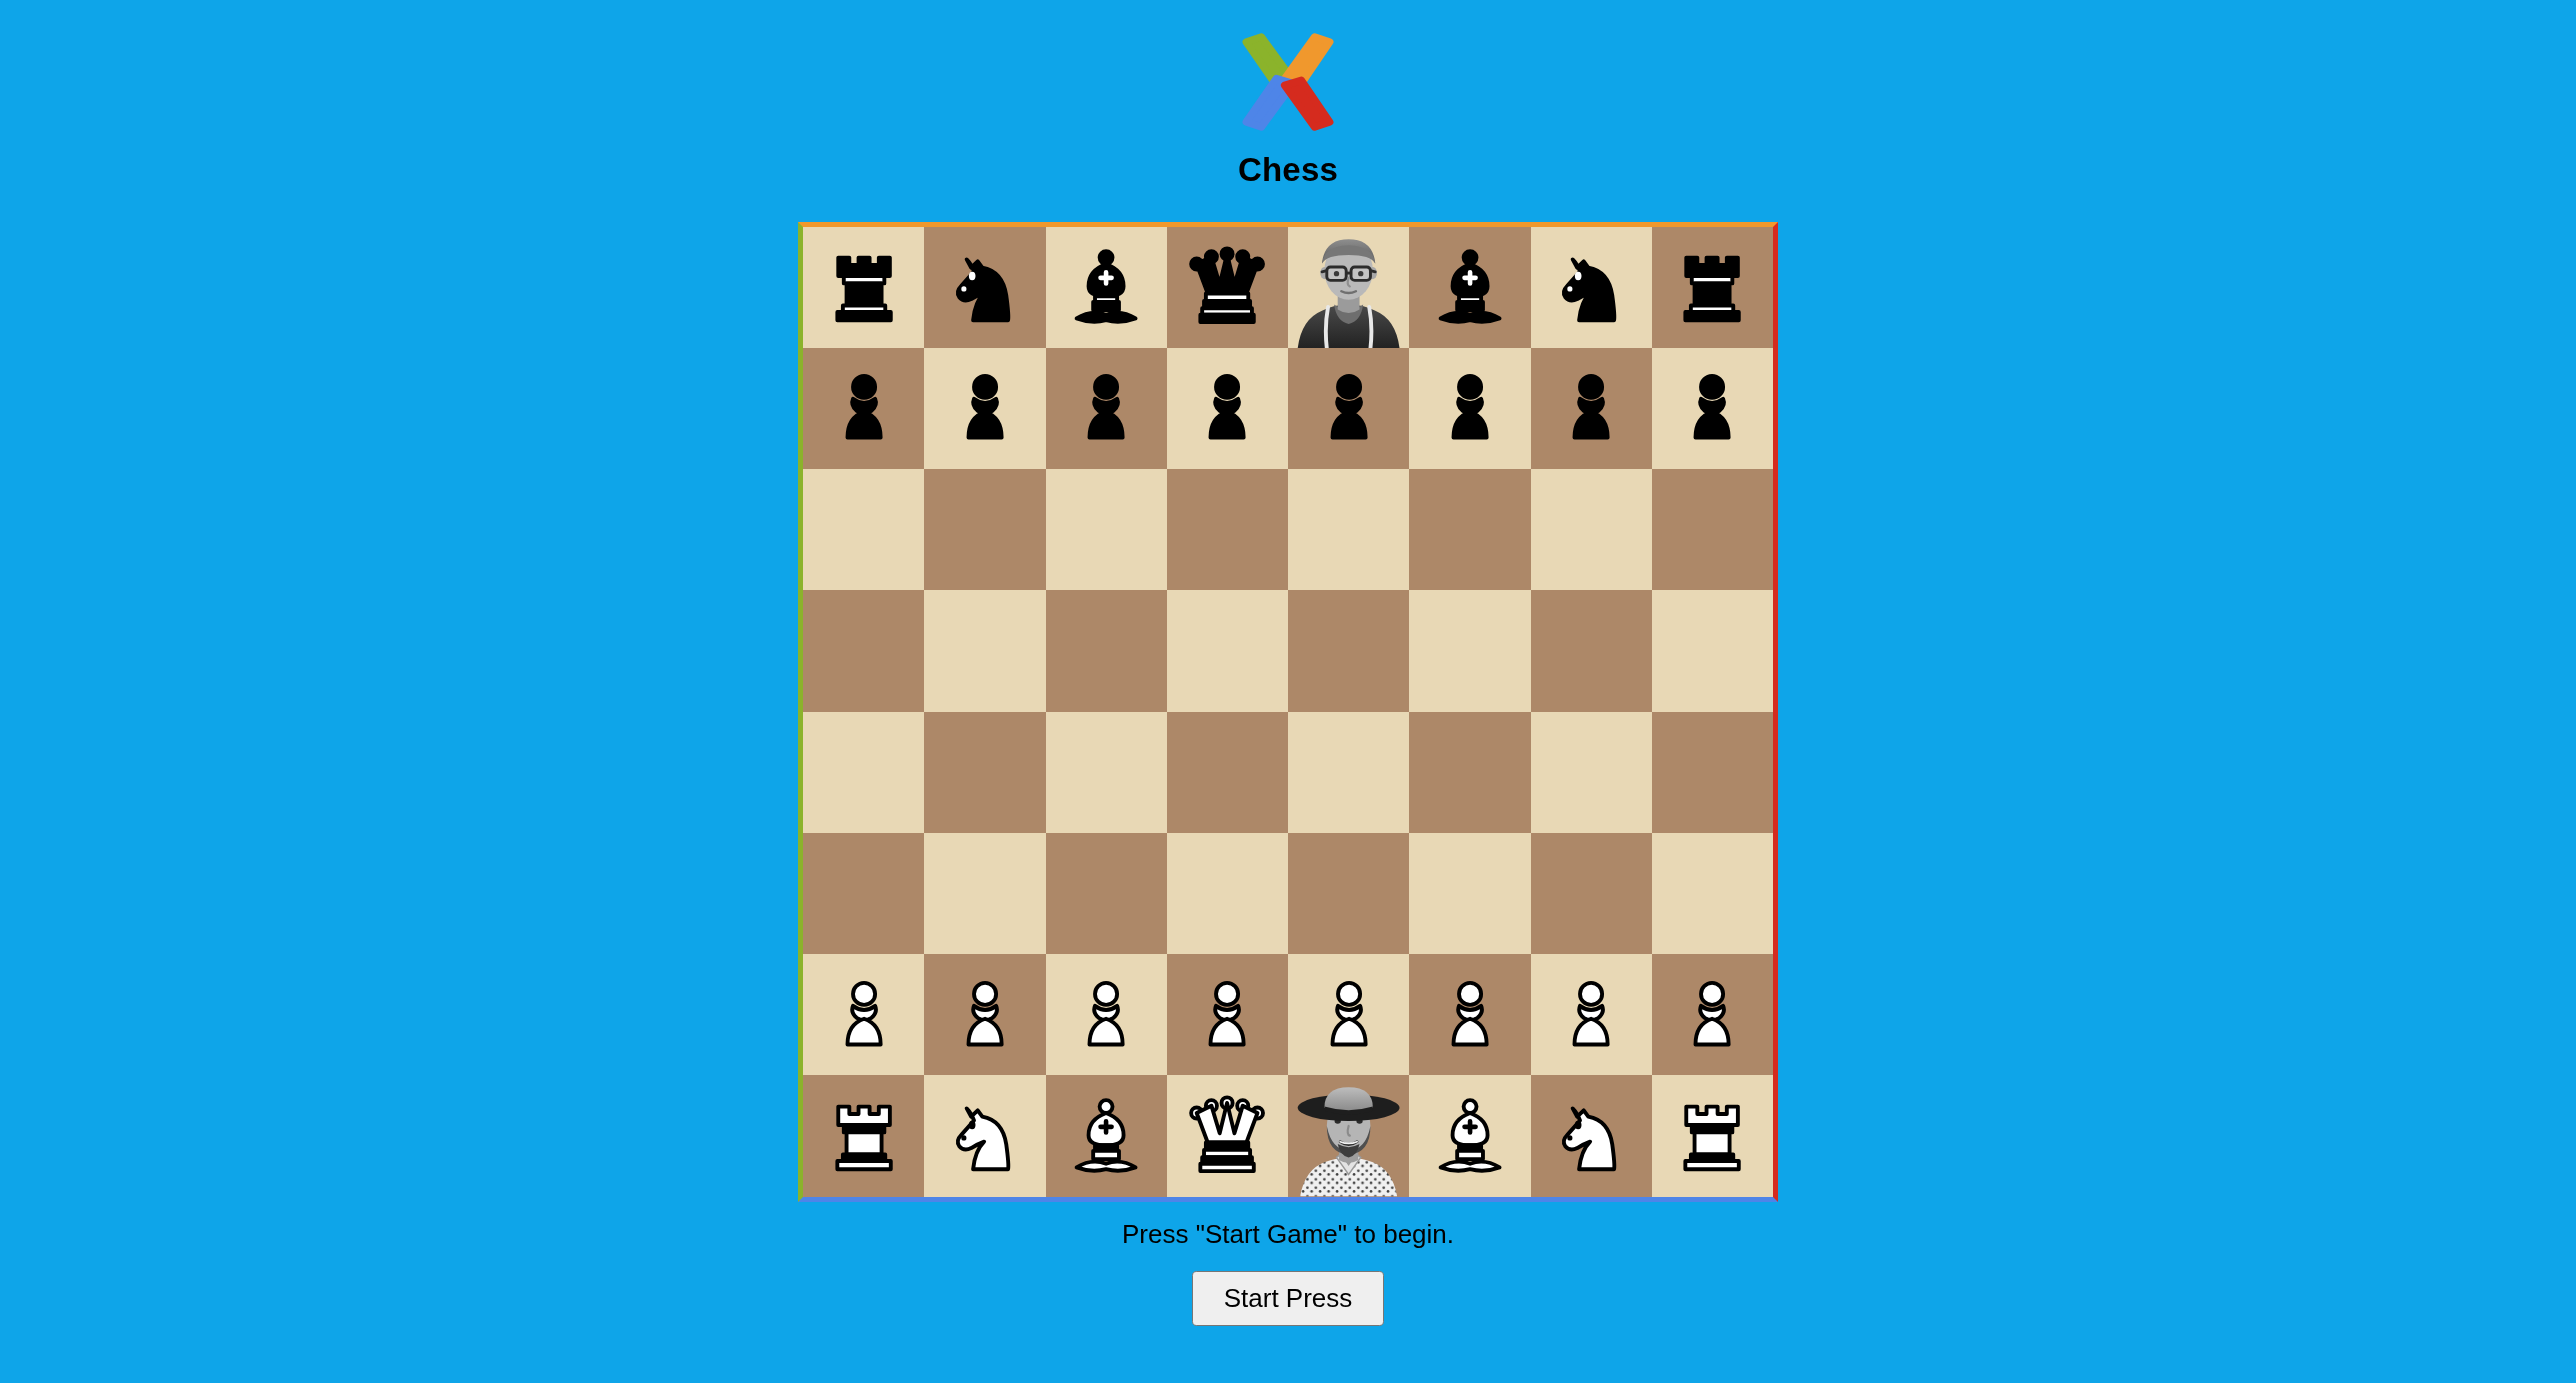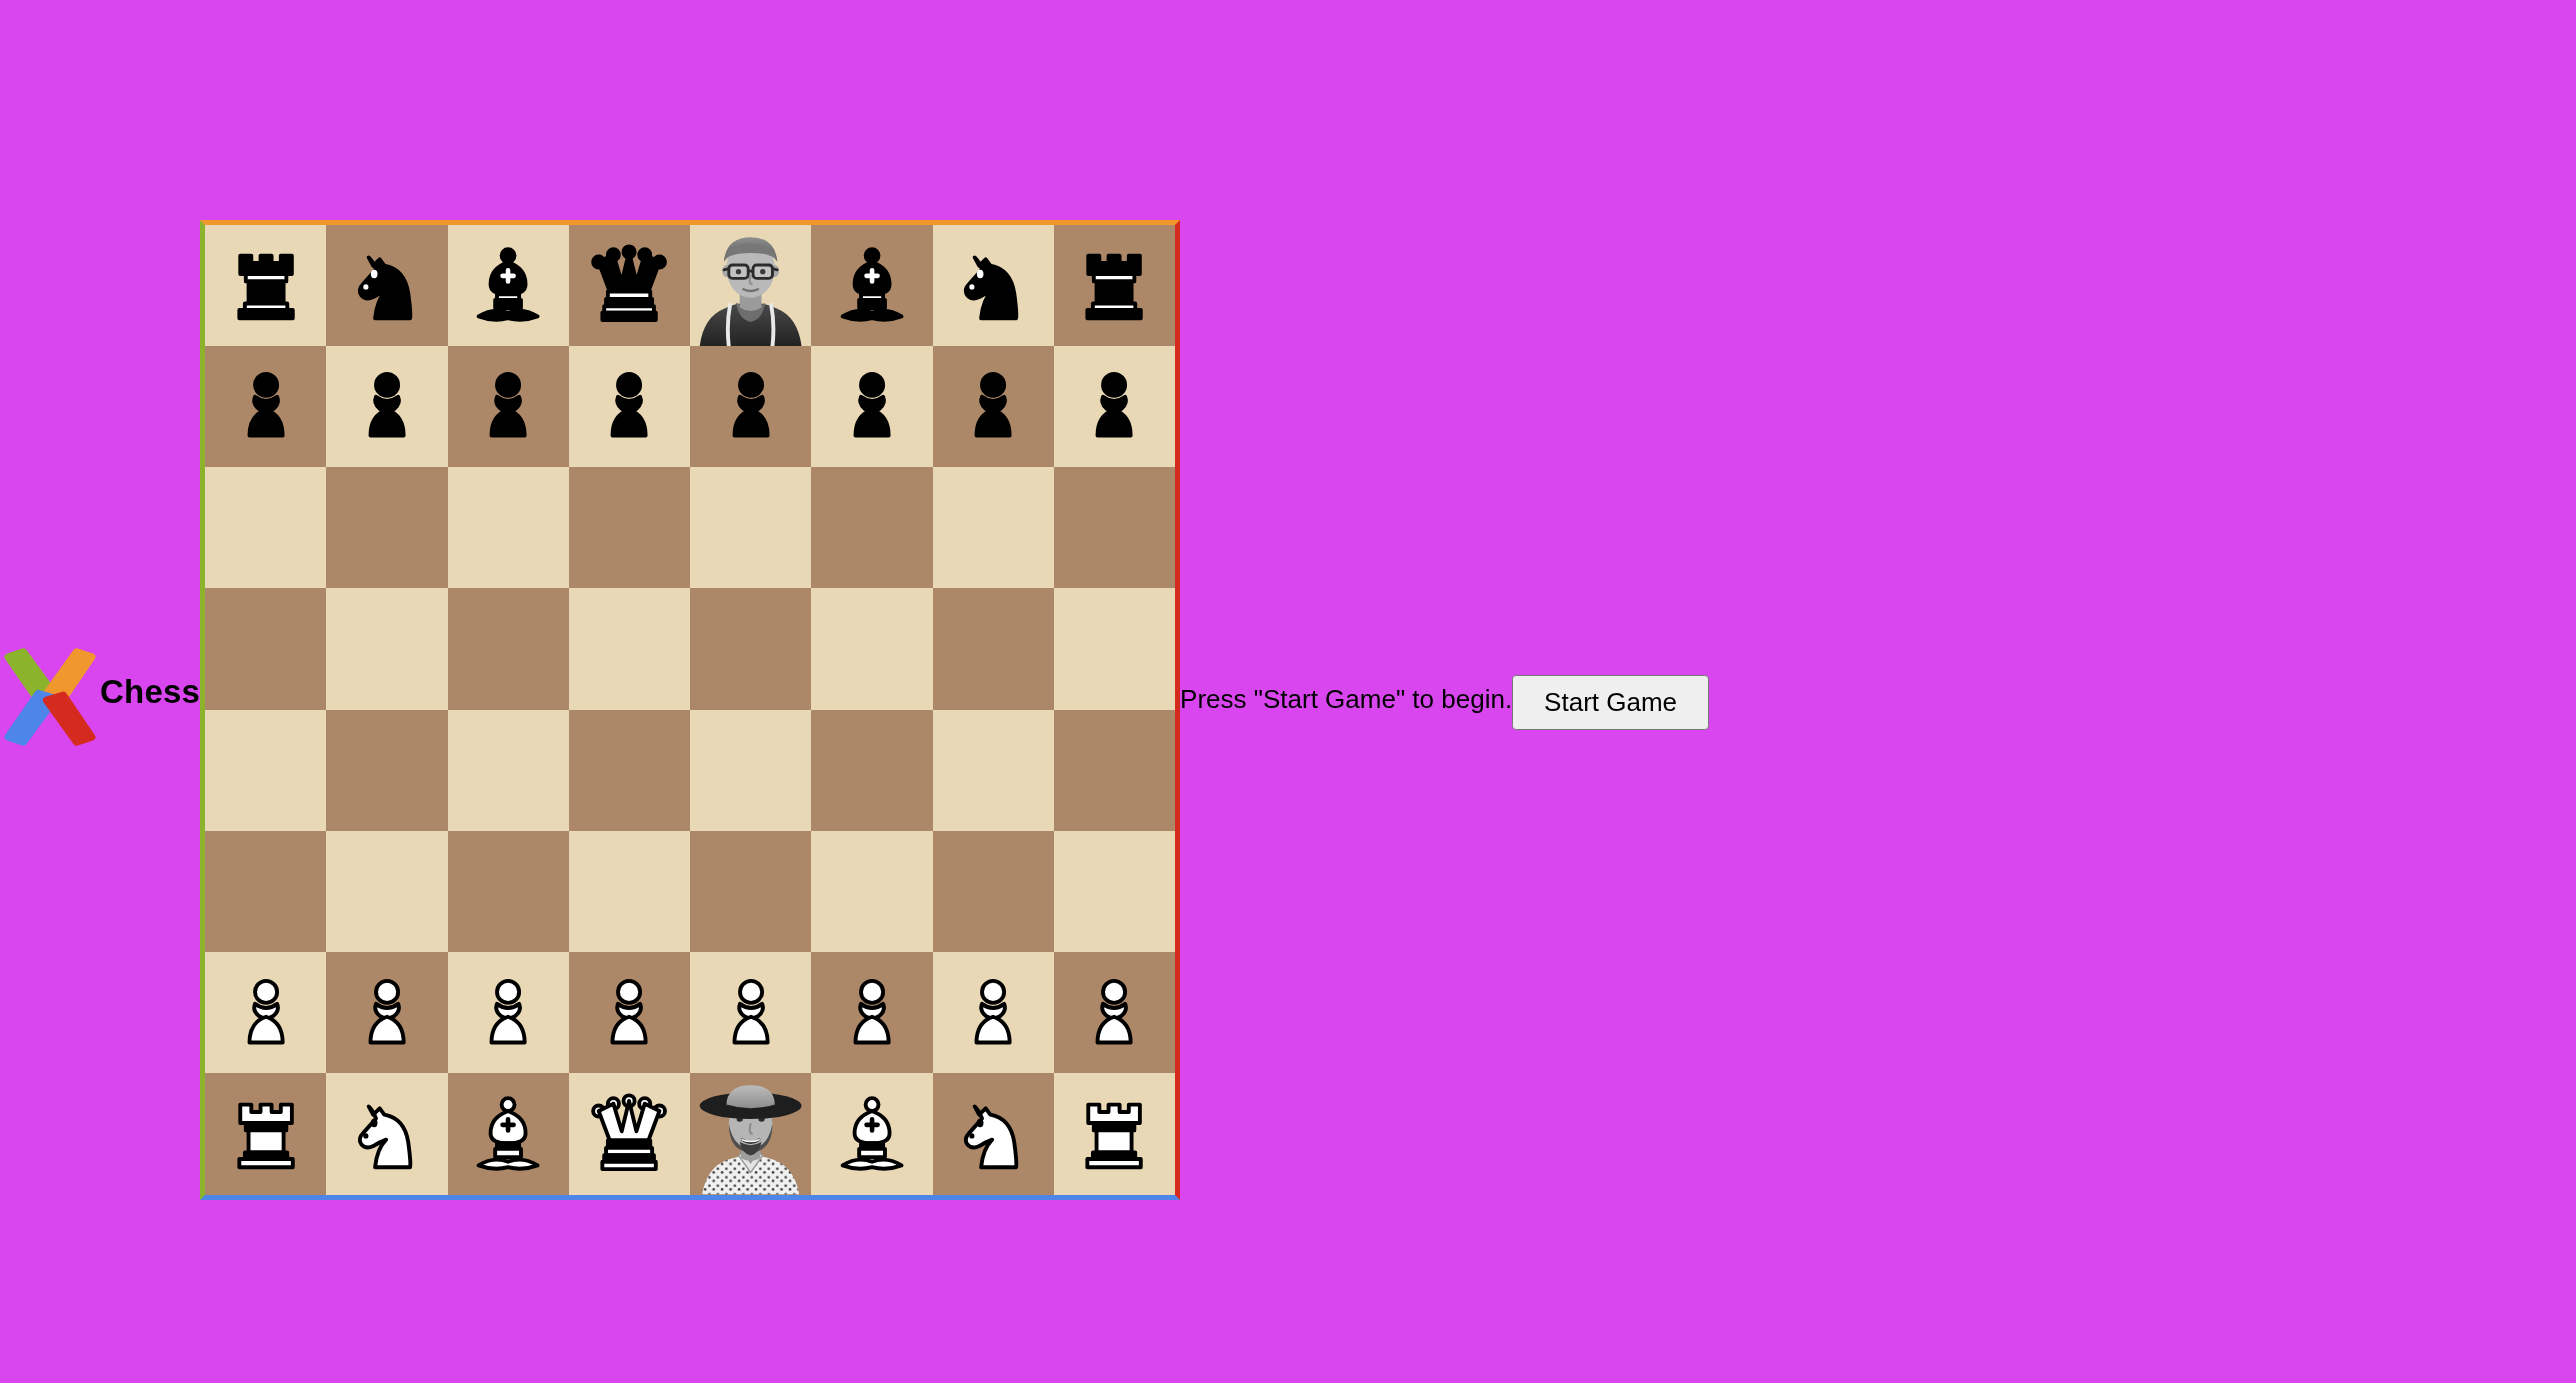--- a/index.html
+++ b/index.html
@@ -7,23 +7,23 @@
   html, body {
     margin: 0; padding: 0;
     width: 2576px; height: 1383px;
     background: #ffffff;
     font-family: "Liberation Sans", sans-serif;
     overflow: hidden;
   }
   .page {
     width: 2576px; height: 1383px;
     display: flex;
-    flex-direction: row;
+    flex-direction: column;
     align-items: center;
-    background: #d946ef;
+    background: #0ea5e9;
   }
 
   
   .logo-wrap {
     margin-top: 10.7px;
     width: 100px; height: 142px;
     display: flex; align-items: center; justify-content: center;
   }
   .logo-svg { width: 100px; height: 138px; display: block; }
 
@@ -607,17 +607,17 @@
               </g>
             </svg>
           </div>
         </div>
       </div>
   </div>
 
   <div class="status">Press "Start Game" to begin.</div>
 
   <div class="btn-row">
-    <button class="start-btn">Start Game</button>
+    <button class="start-btn">Start Press</button>
   </div>
 
 </div>
 
 
 </body></html>

